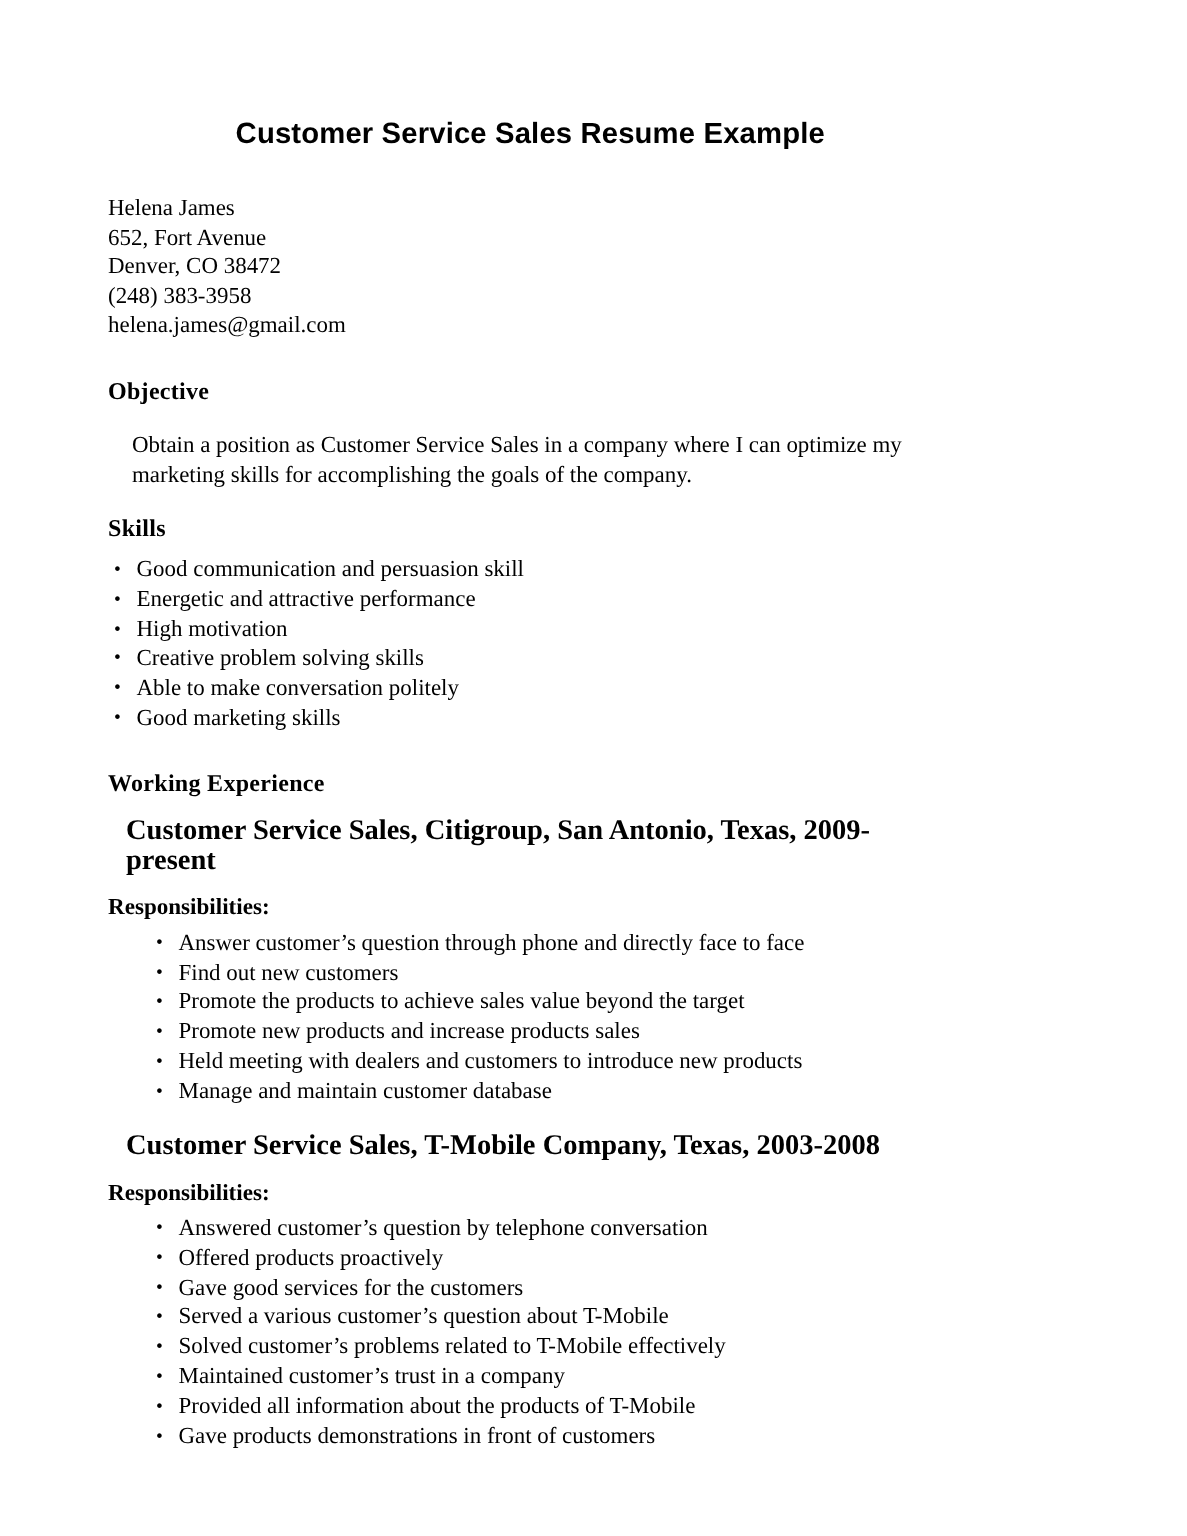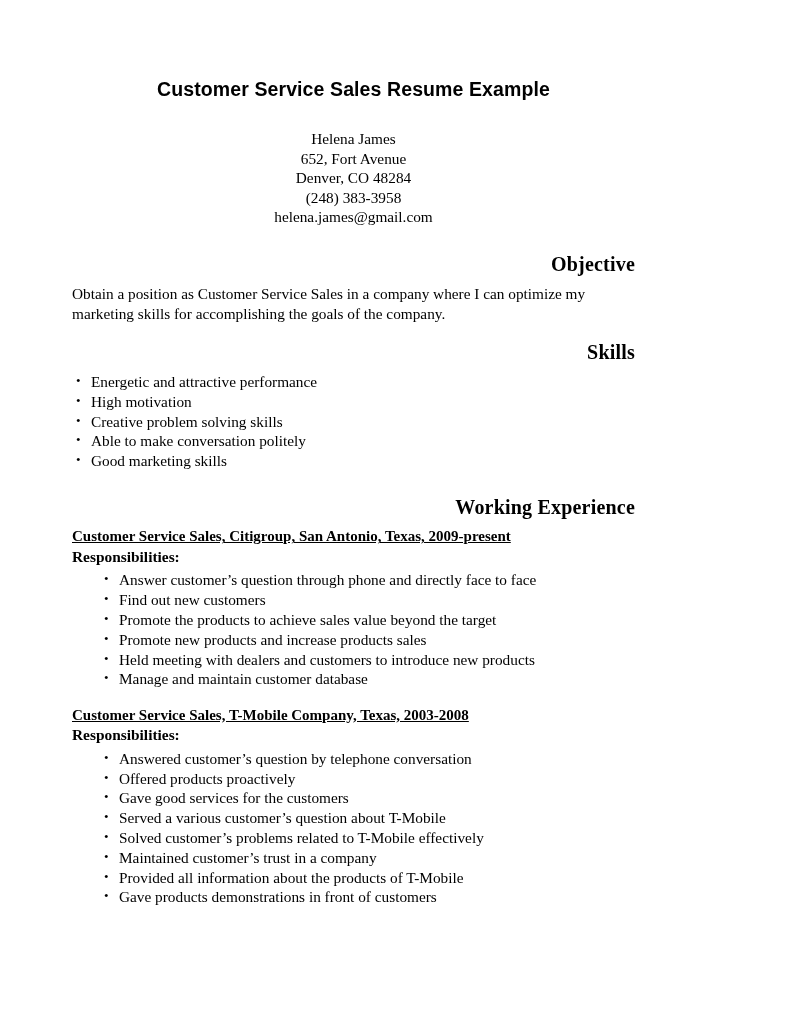--- a/index.html
+++ b/index.html
@@ -23,43 +23,41 @@
   }
   .doc-title {
     text-align: center;
     font-family: "Liberation Sans", sans-serif;
     font-weight: bold;
     font-size: 19.5px;
     letter-spacing: 0.1px;
     margin: 0 0 28px 0;
   }
   .contact {
-    text-align: center;
     font-size: 15.3px;
     line-height: 19.6px;
     margin: 16px 0 0 0;
   }
   .contact div {
     white-space: nowrap;
   }
   h2.section {
     font-family: "Liberation Serif", serif;
     font-weight: bold;
-    font-size: 20px;
+    font-size: 16px;
     margin: 26px 0 8px 0;
     letter-spacing: 0.2px;
-    text-align: right;
   }
   h2.section.tight {
     margin-top: 16px;
   }
   .para {
     font-size: 15.3px;
     line-height: 20.5px;
-    margin: 0;
+    margin: 16px;
     max-width: 630px;
   }
   ul.bullets {
     list-style: none;
     margin: 4px 0 0 0;
     padding: 0;
   }
   ul.bullets li {
     font-size: 15.3px;
     line-height: 19.3px;
@@ -75,24 +73,23 @@
     font-size: 13px;
   }
   ul.bullets.indent1 {
     margin-left: 28px;
   }
   ul.bullets.indent2 {
     margin-left: 28px;
   }
   .job-head {
     font-weight: bold;
-    font-size: 15px;
+    font-size: 19px;
     line-height: 19.5px;
-    margin: 0;
-    text-decoration: underline;
+    margin: 12px;
   }
   .job-sub {
     font-weight: bold;
     font-size: 15.4px;
     line-height: 19.5px;
     margin: 0 0 2px 0;
   }
   .job-block {
     margin-top: 6px;
   }
@@ -106,31 +103,32 @@
 </head>
 <body>
 
 <div class="page">
 
   <h1 class="doc-title">Customer Service Sales Resume Example</h1>
 
   <div class="contact">
     <div>Helena James</div>
     <div>652, Fort Avenue</div>
-    <div>Denver, CO 48284</div>
+    <div>Denver, CO 38472</div>
     <div>(248) 383-3958</div>
     <div>helena.james@gmail.com</div>
   </div>
 
   <h2 class="section">Objective</h2>
   <p class="para">Obtain a position as Customer Service Sales in a company where I can optimize my marketing skills for accomplishing the goals of the company.</p>
 
   <h2 class="section tight">Skills</h2>
   <div class="skills-wrap">
     <ul class="bullets">
+      <li>Good communication and persuasion skill</li>
       <li>Energetic and attractive performance</li>
       <li>High motivation</li>
       <li>Creative problem solving skills</li>
       <li>Able to make conversation politely</li>
       <li>Good marketing skills</li>
     </ul>
   </div>
 
   <h2 class="section">Working Experience</h2>
 

